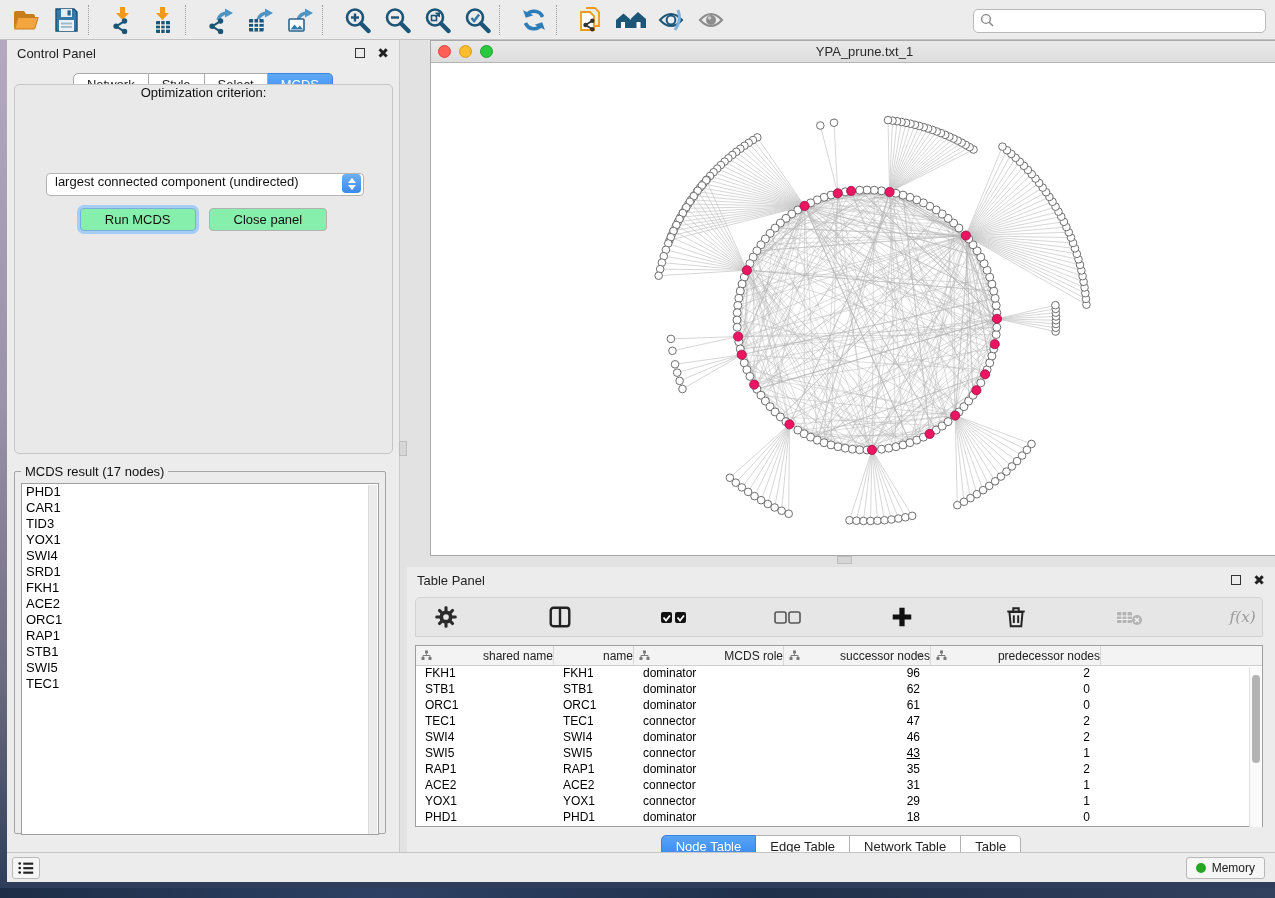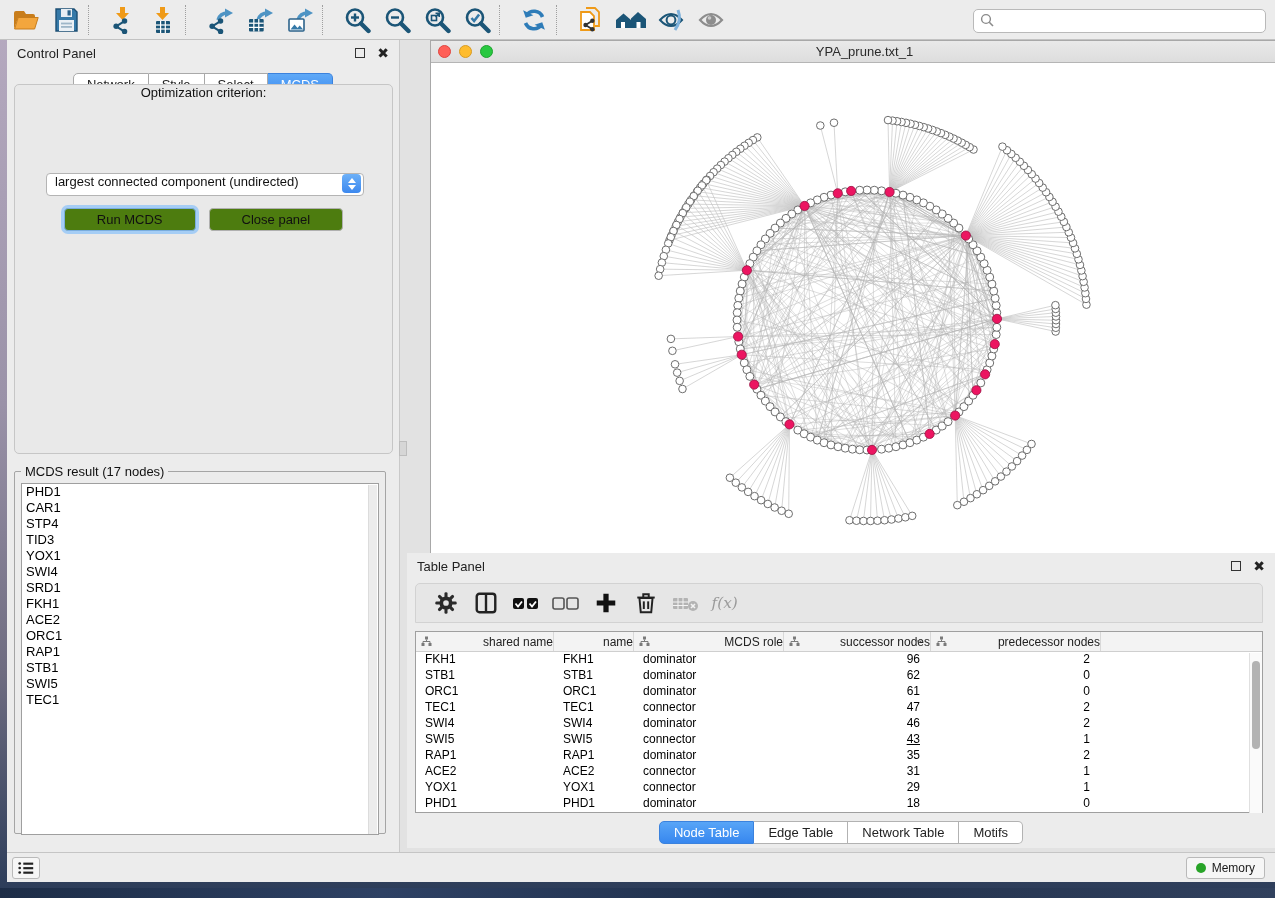--- a/index.html
+++ b/index.html
@@ -43,44 +43,44 @@
   .crit-label { text-align:center; font-size:13px; color:#111; }
   .dropdown { position:absolute; left:31px; top:88px; width:318px; height:23px; background:#ffffff;
               border:1px solid #b4b4b4; border-radius:4px; display:flex; }
   .dropdown .dd-text { flex:1; padding-left:8px; font-size:13px; color:#111; white-space:nowrap; }
   .dd-stepper { width:19px; height:19px; margin-right:2px; border-radius:4px;
                 background:linear-gradient(180deg,#6cb0f8,#3c88ee); display:flex; flex-direction:column;
                 align-items:center; justify-content:center; gap:2px; }
   .dd-stepper .up { width:0; height:0; border-left:4px solid transparent; border-right:4px solid transparent; border-bottom:5px solid #fff; }
   .dd-stepper .dn { width:0; height:0; border-left:4px solid transparent; border-right:4px solid transparent; border-top:5px solid #fff; }
   .cp-buttons { position:absolute; left:0; top:123px; width:100%; display:flex; justify-content:center; gap:13px; }
-  .mac-btn { background:#4d7c0f; border:1px solid #b0b0b0; border-radius:4px; font-size:13px; padding:3px 32px; color:#111; }
+  .mac-btn { background:#86efac; border:1px solid #b0b0b0; border-radius:4px; font-size:13px; padding:3px 24px; color:#111; }
   .mac-btn.focused { box-shadow:0 0 0 3px #a5cdf5; border-color:#7aadde; }
   .mcds-fieldset { position:absolute; left:7px; top:424px; width:372px; height:370px; border:1px solid #a5a5a5;
                    border-radius:2px; }
   .mcds-fieldset legend { font-size:13px; color:#111; margin-left:6px; padding:0 4px; }
   .mcds-list { position:absolute; left:6px; top:4px; width:358px; height:352px; background:#ffffff;
                border:1px solid #9f9f9f; overflow:hidden; }
   .mcds-scroll { position:absolute; right:1px; top:1px; width:9px; height:350px; background:#ececec; border-left:1px solid #dcdcdc; }
   .mcds-item { font-size:13px; line-height:16px; padding-left:4px; color:#000; }
   
   .net-window { position:absolute; left:430px; top:40px; width:868px; height:516px; background:#ffffff;
                 border:1px solid #a8a8a8; border-right:none; }
   .net-title { height:22px; background:linear-gradient(180deg,#e9e9e9,#dddddd); border-bottom:1px solid #b5b5b5;
                display:flex; align-items:center; position:relative; }
   .traffic { display:flex; gap:8px; margin-left:7px; }
   .light { width:13px; height:13px; border-radius:50%; }
   .net-title-text { position:absolute; left:0; right:0; text-align:center; font-size:13px; color:#2b2b2b; }
   .net-canvas { position:relative; width:100%; height:492px; background:#ffffff; overflow:hidden; }
   .grip-v { position:absolute; left:399px; top:441px; width:8px; height:15px; background:#d6d6d6; border:1px solid #bdbdbd; }
   .grip-h { position:absolute; left:837px; top:556px; width:15px; height:8px; background:#d6d6d6; border:1px solid #bdbdbd; }
   
-  .table-panel { position:absolute; left:407px; top:553px; width:868px; height:295px; background:#ececec; }
+  .table-panel { position:absolute; left:407px; top:567px; width:868px; height:295px; background:#ececec; }
   .tp-toolbar { position:absolute; left:8px; top:30px; width:848px; height:40px; background:#e6e6e6;
-                border:1px solid #d2d2d2; border-radius:5px 5px 0 0; display:flex; align-items:center; padding-left:12px; gap:4px; }
+                border:1px solid #d2d2d2; border-radius:5px 5px 0 0; display:flex; align-items:center; padding-left:12px; gap:4px;justify-content:space-between; }
   .tp-btn { width:36px; height:32px; display:flex; align-items:center; justify-content:center; }
   .table-wrap { position:absolute; left:8px; top:78px; width:848px; height:182px; background:#ffffff; border:1px solid #9f9f9f; }
   .tbl-header { display:flex; height:20px; background:#f3f3f3; border-bottom:1px solid #cfcfcf; }
   .th { position:relative; display:flex; align-items:center; justify-content:flex-end; font-size:12px; color:#222;
         border-right:1px solid #d8d8d8; }
   .th .tree-ic { position:absolute; left:5px; top:4px; }
   .th .sort { position:absolute; right:6px; top:1px; color:#555; font-size:11px; }
   .tbl-row { display:flex; height:16px; }
   .td { font-size:12px; color:#000; white-space:nowrap; overflow:hidden; }
   .td.name { padding-left:9px; }
@@ -312,21 +312,20 @@
         <button class="mac-btn focused">Run MCDS</button>
         <button class="mac-btn">Close panel</button>
       </div>
     </div>
     <fieldset class="mcds-fieldset">
       <legend>MCDS result (17 nodes)</legend>
       <div class="mcds-list" id="mcds-list">
         <div class="mcds-scroll"></div>
       <div class="mcds-item">PHD1</div>
           <div class="mcds-item">CAR1</div>
-          <div class="mcds-item">STP4</div>
           <div class="mcds-item">TID3</div>
           <div class="mcds-item">YOX1</div>
           <div class="mcds-item">SWI4</div>
           <div class="mcds-item">SRD1</div>
           <div class="mcds-item">FKH1</div>
           <div class="mcds-item">ACE2</div>
           <div class="mcds-item">ORC1</div>
           <div class="mcds-item">RAP1</div>
           <div class="mcds-item">STB1</div>
           <div class="mcds-item">SWI5</div>
@@ -1307,21 +1306,21 @@
           </div>
         </div>
       <div class="tbl-scroll">
           <div class="tbl-thumb"></div>
         </div>
     </div>
     <div class="bottom-tabs" id="bottom-tabs">
         <div class="bt-tab active">Node Table</div>
         <div class="bt-tab">Edge Table</div>
         <div class="bt-tab">Network Table</div>
-        <div class="bt-tab">Motifs</div>
+        <div class="bt-tab">Table</div>
       </div>
   </div>
 
   <div class="statusbar">
     <div class="list-btn">
       <svg width="18" height="16" viewBox="0 0 20 16">
         <g fill="#222">
             <circle cx="3" cy="3" r="1.5"></circle>
             <circle cx="3" cy="8" r="1.5"></circle>
             <circle cx="3" cy="13" r="1.5"></circle>

